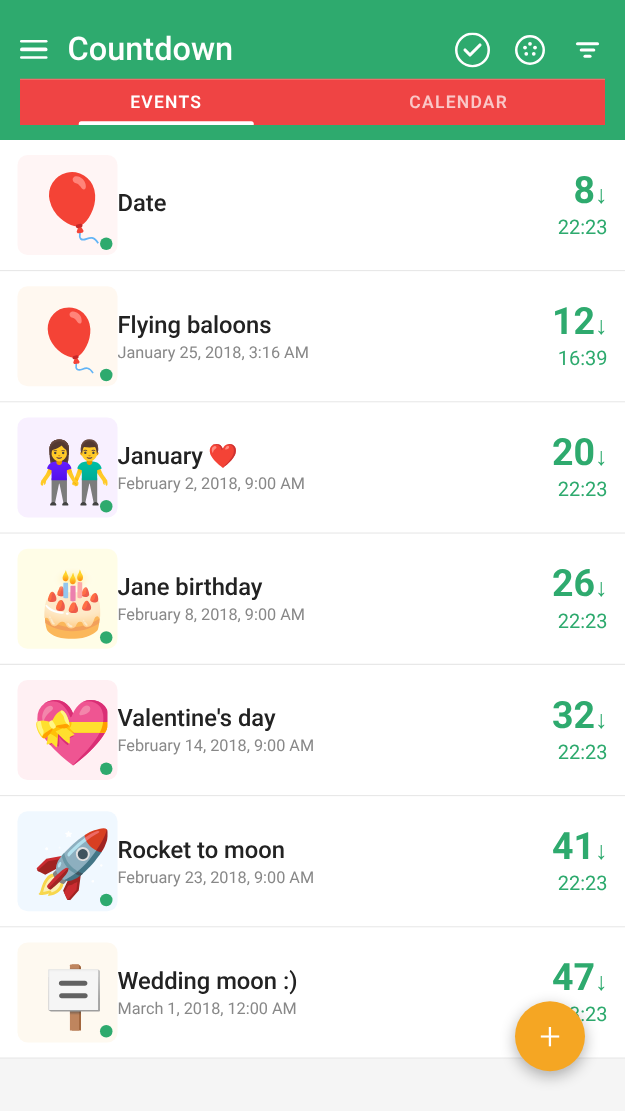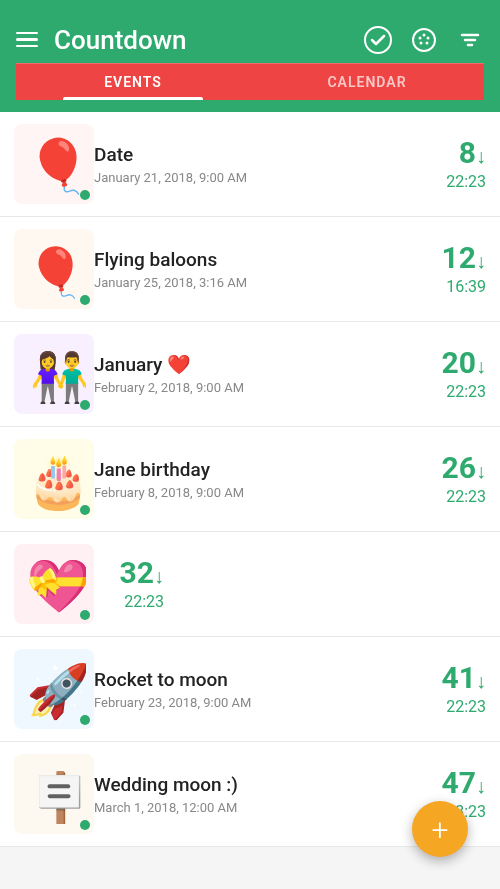--- a/index.html
+++ b/index.html
@@ -228,21 +228,20 @@
 <div class="events-list" id="events-container">
 <div class="event-item">
     <div class="event-thumb thumb-balloons">
       <svg width="64" height="64" viewBox="0 0 64 64">
           <text x="4" y="52" font-size="52">🎈</text>
         </svg>
       <div class="event-dot"></div>
     </div>
     <div class="event-info">
       <div class="event-name">Date</div>
-      <div class="event-date">January 21, 2018, 9:00 AM</div>
     </div>
     <div class="event-countdown">
       <div class="event-days">8<span style="font-size:20px">↓</span></div>
       <div class="event-time">22:23</div>
     </div>
   </div>
     <div class="event-item">
     <div class="event-thumb thumb-hot-air">
       <svg width="64" height="64" viewBox="0 0 64 64">
           <text x="4" y="52" font-size="48">🎈</text>
@@ -289,20 +288,24 @@
       <div class="event-days">26<span style="font-size:20px">↓</span></div>
       <div class="event-time">22:23</div>
     </div>
   </div>
     <div class="event-item">
     <div class="event-thumb thumb-valentine">
       <svg width="64" height="64" viewBox="0 0 64 64">
           <text x="4" y="52" font-size="52">💝</text>
         </svg>
       <div class="event-dot"></div>
+    </div>
+    <div class="event-info">
+      <div class="event-name">Valentine's day</div>
+      <div class="event-date">February 14, 2018, 9:00 AM</div>
     </div>
     <div class="event-countdown">
       <div class="event-days">32<span style="font-size:20px">↓</span></div>
       <div class="event-time">22:23</div>
     </div>
   </div>
     <div class="event-item">
     <div class="event-thumb thumb-rocket">
       <svg width="64" height="64" viewBox="0 0 64 64">
           <text x="4" y="52" font-size="52">🚀</text>

